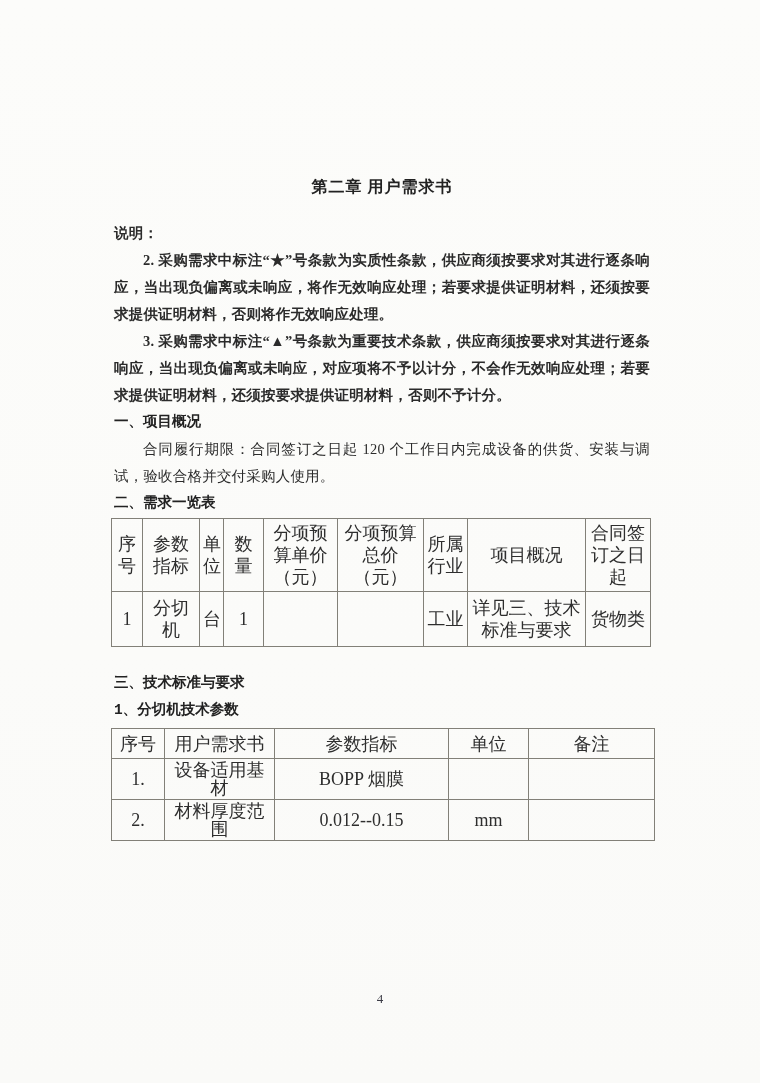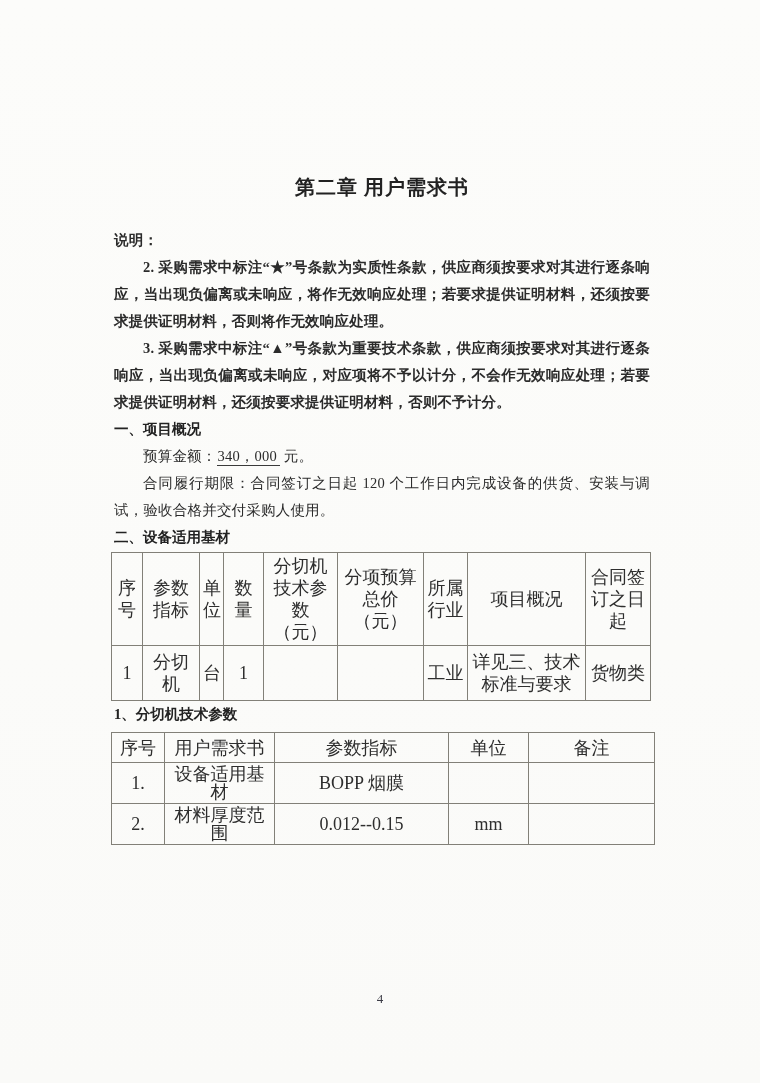--- a/index.html
+++ b/index.html
@@ -21,42 +21,43 @@
   .content {
     position: absolute;
     left: 114px;
     top: 0;
     width: 536px;
   }
   .doc-title {
     margin: 0;
     padding-top: 175px;
     text-align: center;
-    font-size: 20px;
+    font-size: 16px;
     line-height: 24px;
     font-weight: bold;
     letter-spacing: 1px;
     color: #222;
   }
-  .notes-block { margin-top: 28px; }
+  .notes-block { margin-top: 21px; }
   .line {
     margin: 0;
     font-size: 14.5px;
     line-height: 27px;
     text-align: justify;
     letter-spacing: 0.2px;
   }
   .bold { font-weight: bold; }
   .indent { text-indent: 2em; }
   .heading {
     margin: 0;
     font-size: 14.5px;
     line-height: 27px;
     font-weight: bold;
     color: #222;
+    font-family: Liberation Mono, monospace;
   }
   .uline {
     border-bottom: 1px solid #3a3a3a;
     padding: 0 3px 1px 1px;
   }
   table {
     border-collapse: collapse;
     table-layout: fixed;
     font-size: 18px;
     color: #2e2e2e;
@@ -96,47 +97,46 @@
     <h1 class="doc-title">第二章 用户需求书</h1>
 
     <div class="notes-block">
       <p class="line bold">说明：</p>
       <p class="line bold indent">2. 采购需求中标注“★”号条款为实质性条款，供应商须按要求对其进行逐条响应，当出现负偏离或未响应，将作无效响应处理；若要求提供证明材料，还须按要求提供证明材料，否则将作无效响应处理。</p>
       <p class="line bold indent">3. 采购需求中标注“▲”号条款为重要技术条款，供应商须按要求对其进行逐条响应，当出现负偏离或未响应，对应项将不予以计分，不会作无效响应处理；若要求提供证明材料，还须按要求提供证明材料，否则不予计分。</p>
     </div>
 
     <p class="heading">一、项目概况</p>
 
-    <p class="line indent"><span>预算金额：</span><span class="uline">340，000</span><span> 元。</span></p>
 
 
     <p class="line indent">合同履行期限：合同签订之日起 120 个工作日内完成设备的供货、安装与调试，验收合格并交付采购人使用。</p>
 
 
-    <p class="heading">二、设备适用基材</p>
+    <p class="heading">二、需求一览表</p>
 
     <table class="demand-table">
       <colgroup>
         <col style="width:31px">
           <col style="width:57px">
           <col style="width:24px">
         <col style="width:40px">
           <col style="width:74px">
           <col style="width:86px">
         <col style="width:44px">
           <col style="width:118px">
           <col style="width:65px">
       </colgroup>
       <thead>
         <tr>
           <th>序号</th>
           <th>参数指标</th>
           <th>单位</th>
           <th>数量</th>
-          <th>分切机技术参数（元）</th>
+          <th>分项预算单价（元）</th>
           <th>分项预算总价（元）</th>
           <th>所属行业</th>
           <th>项目概况</th>
           <th>合同签订之日起</th>
         </tr>
       </thead>
       <tbody>
         <tr>
           <td>1</td>
           <td>分切机</td>
@@ -144,20 +144,21 @@
           <td>1</td>
           <td></td>
           <td></td>
           <td>工业</td>
           <td>详见三、技术标准与要求</td>
           <td>货物类</td>
         </tr>
       </tbody>
     </table>
 
+    <p class="heading tech-heading">三、技术标准与要求</p>
     <p class="heading">1、分切机技术参数</p>
 
     <table class="tech-table">
       <colgroup>
         <col style="width:53px">
           <col style="width:110px">
           <col style="width:174px">
         <col style="width:80px">
           <col style="width:126px">
       </colgroup>

